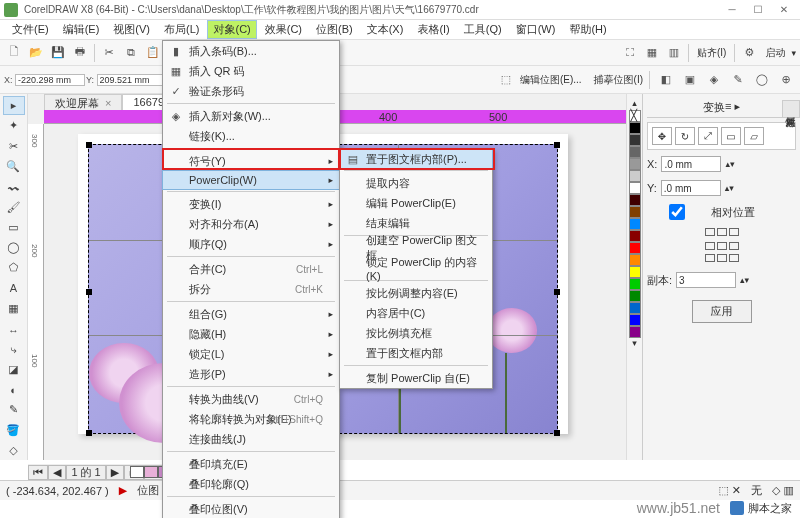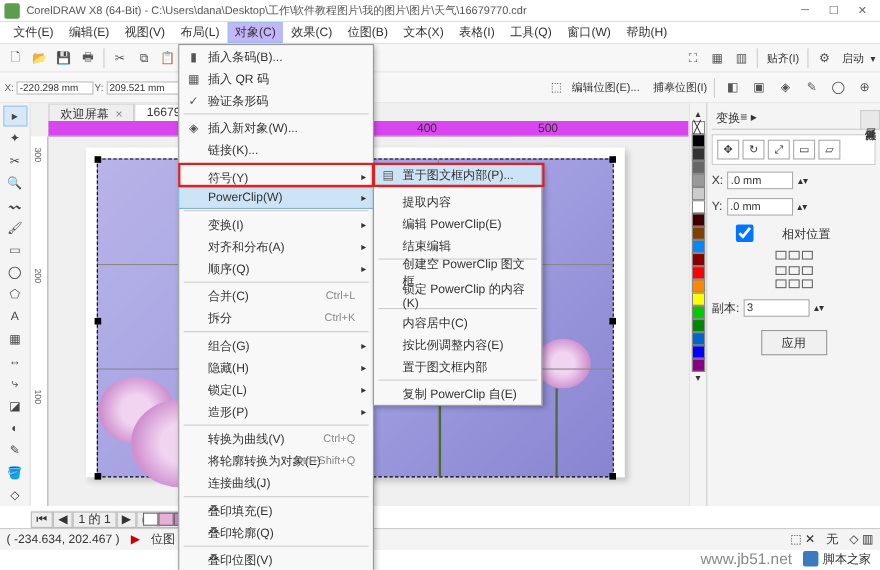--- a/index.html
+++ b/index.html
@@ -4,21 +4,21 @@
 <style>
 *{box-sizing:border-box;margin:0;padding:0;font-family:"Microsoft YaHei",Arial,sans-serif;font-size:11px;color:#333;user-select:none}
 body{background:#fff;width:800px;height:518px;overflow:hidden;position:relative}
 .titlebar{height:20px;background:#fff;display:flex;align-items:center;padding:0 4px;border-bottom:1px solid #ddd}
 .titlebar .ico{width:14px;height:14px;background:#5a9e4e;border-radius:2px;margin-right:6px}
 .titlebar .ttl{flex:1;font-size:10px;color:#555}
 .winbtns{display:flex;gap:2px}
 .winbtn{width:24px;height:16px;display:flex;align-items:center;justify-content:center;color:#666;font-size:10px}
 .menubar{height:20px;display:flex;align-items:flex-start;padding:0 6px;gap:2px;border-bottom:1px solid #e0e0e0}
 .menubar span{padding:2px 6px}
-.menubar .active{background:#c4b5fd;border:1px solid #9cc4e4;padding:1px 5px}
+.menubar .active{background:#bef264;border:1px solid #9cc4e4;padding:1px 5px}
 .toolbar{height:26px;display:flex;align-items:center;padding:0 4px;gap:2px;border-bottom:1px solid #e0e0e0;background:#f7f7f7}
 .tb{width:20px;height:20px;display:flex;align-items:center;justify-content:center;color:#555}
 .divider{width:1px;height:18px;background:#ccc;margin:0 2px}
 .propbar{height:28px;display:flex;align-items:center;padding:0 4px;gap:4px;border-bottom:1px solid #e0e0e0;background:#f7f7f7}
 .coord{display:flex;flex-direction:row;gap:1px;font-size:9px}
 .coord input{width:70px;height:12px;font-size:9px;border:1px solid #bbb;padding:0 2px}
 .lbl9{font-size:9px;color:#555}
 .wsp{display:flex;height:366px}
 .tbox{width:28px;background:#f4f4f4;border-right:1px solid #ddd;display:flex;flex-direction:column;align-items:center;padding-top:2px;gap:1px}
 .tool{width:22px;height:20px;display:flex;align-items:center;justify-content:center;color:#444}
@@ -39,21 +39,21 @@
 .f2{width:90px;height:80px;left:30px;bottom:-10px}
 .f3{width:50px;height:45px;right:20px;bottom:80px}
 .stem{position:absolute;width:2px;background:#4a6a3a}
 .s1{height:100px;left:310px;bottom:0}
 .s2{height:80px;right:50px;bottom:0}
 .gridln{position:absolute;background:#888}
 .hnd{position:absolute;width:6px;height:6px;background:#000}
 .palette{width:16px;background:#f4f4f4;border-left:1px solid #ddd;display:flex;flex-direction:column;align-items:center;padding-top:4px;gap:0}
 .sw{width:12px;height:12px;border:1px solid #888}
 .dock{width:158px;background:#f4f4f4;border-left:1px solid #ccc;padding:4px;display:flex;flex-direction:column;gap:4px}
-.dock-hdr{font-size:11px;padding:2px 4px;border-bottom:1px solid #ccc;display:flex;justify-content:flex-start}
+.dock-hdr{font-size:11px;padding:2px 4px;border-bottom:1px solid #ccc;display:flex;justify-content:center}
 .dock-ico-row{display:flex;gap:3px;padding:4px;border:1px solid #ccc;background:#fff}
 .dock-ico{width:20px;height:18px;border:1px solid #aaa;display:flex;align-items:center;justify-content:center;font-size:10px}
 .frow{display:flex;align-items:center;gap:4px;margin:2px 0}
 .frow input{width:60px;height:16px;border:1px solid #aaa;font-size:10px;padding:0 2px}
 .applybtn{padding:3px 18px;border:1px solid #999;background:#f0f0f0;font-size:11px;margin:6px auto 0;display:block}
 .dock-vtab{position:absolute;right:0;top:100px;width:18px;background:#e8e8e8;border:1px solid #ccc;writing-mode:vertical-rl;padding:8px 2px;font-size:10px}
 .menu{position:absolute;background:#f8f8f8;border:1px solid #999;box-shadow:2px 2px 5px rgba(0,0,0,.3);z-index:100}
 .menu-main{top:40px;left:162px;width:178px}
 .mi{display:flex;align-items:center;height:20px;padding:0 6px 0 26px;position:relative;font-size:11px}
 .mi.ic{padding-left:4px}
@@ -401,24 +401,27 @@
     </div>
   <div class="msep"></div>
   <div class="mi dis">
       <span>创建空 PowerClip 图文框</span>
     </div>
   <div class="mi dis">
       <span>锁定 PowerClip 的内容(K)</span>
     </div>
   <div class="msep"></div>
   <div class="mi dis">
+      <span>按比例调整内容(E)</span>
+    </div>
+  <div class="mi dis">
       <span>内容居中(C)</span>
     </div>
   <div class="mi dis">
-      <span>按比例调整内容(E)</span>
+      <span>按比例填充框</span>
     </div>
   <div class="mi dis">
       <span>置于图文框内部</span>
     </div>
   <div class="msep"></div>
   <div class="mi dis">
       <span>复制 PowerClip 自(E)</span>
     </div>
 </div>
 

